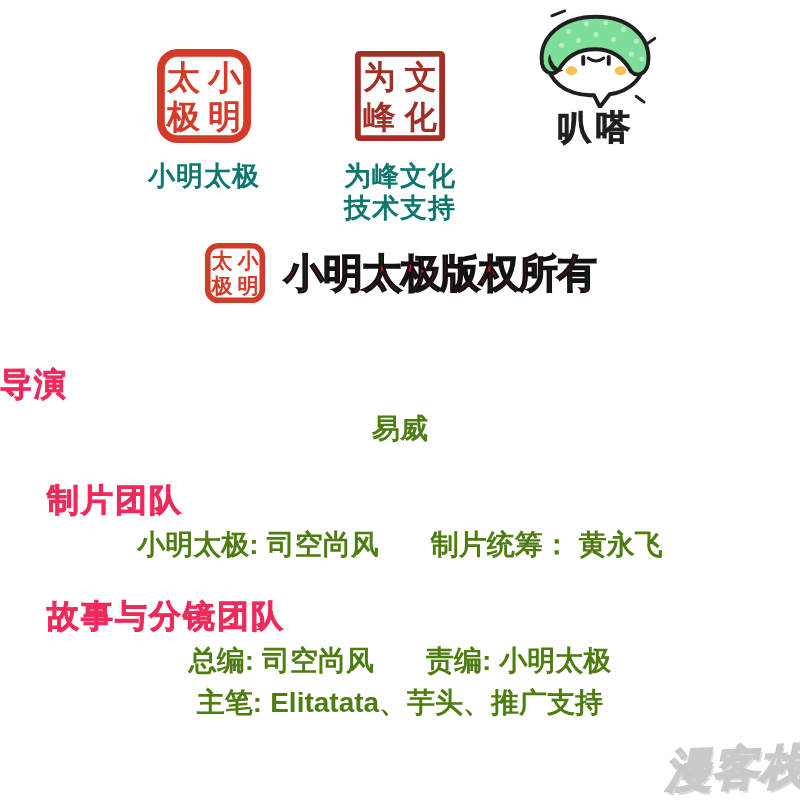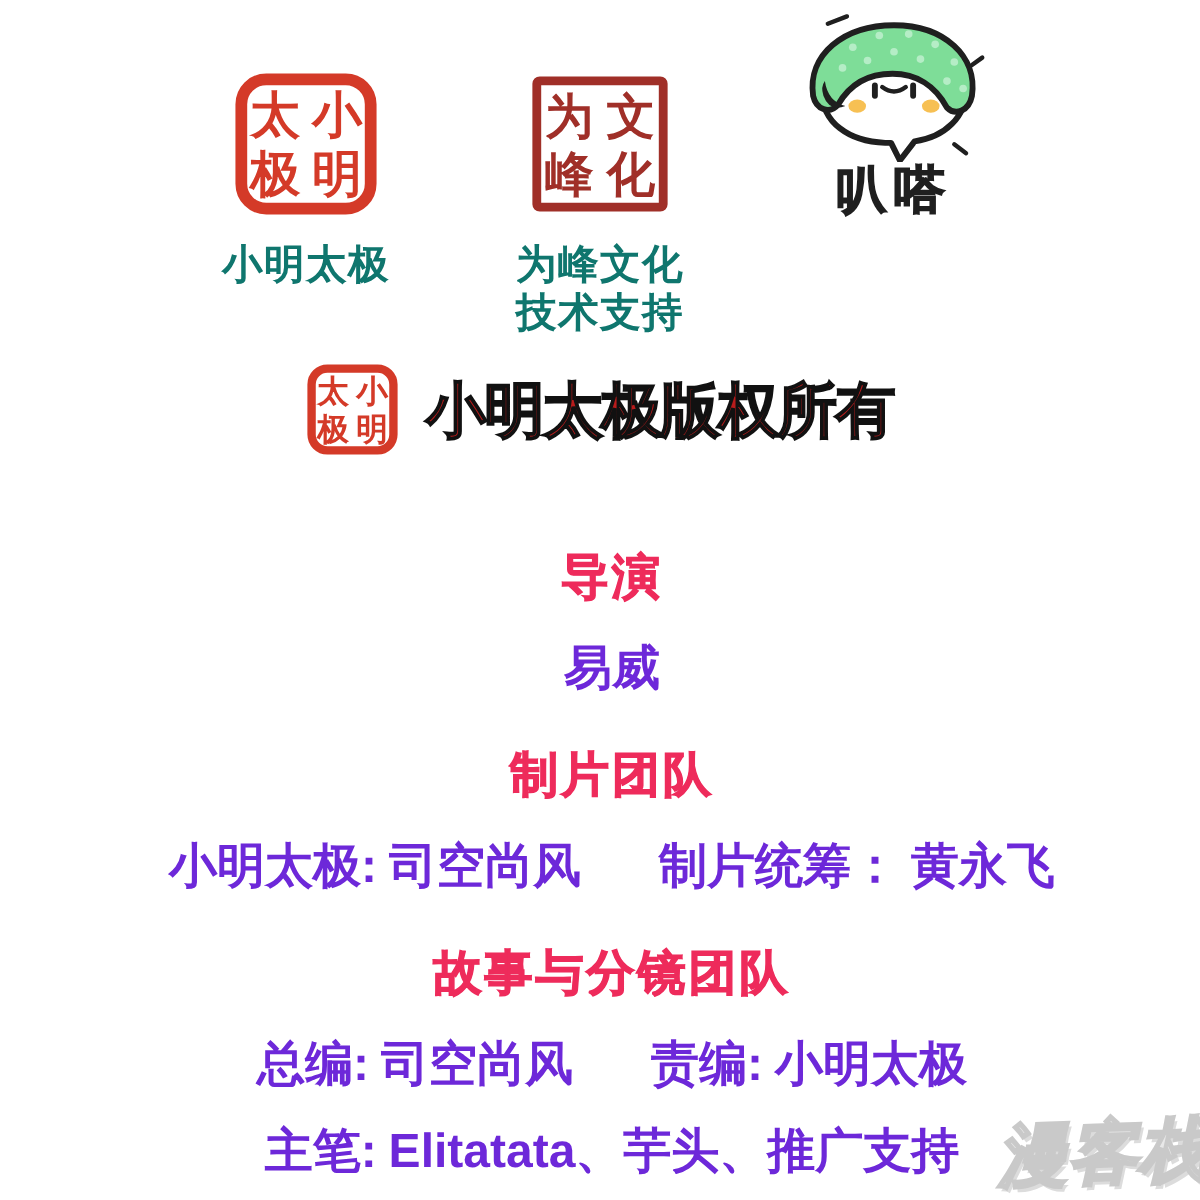--- a/index.html
+++ b/index.html
@@ -15,25 +15,25 @@
   .seal-svg{display:block;}
   .seal-char{font-family:"Liberation Serif","DejaVu Serif",serif;font-weight:700;}
 
   .wordmark{font-size:34px;font-weight:900;color:#1f1f1f;letter-spacing:5px;line-height:38px;-webkit-text-stroke:1px #1f1f1f;}
 
   
   .copyright-row{display:flex;justify-content:center;align-items:center;gap:18px;margin-top:18px;height:62px;}
   .copyright-text{font-size:40px;font-weight:700;color:#b91c1c;letter-spacing:-1px;-webkit-text-stroke:1.3px #111;white-space:nowrap;}
 
   
-  .credits{text-align:center;padding-left:16px;}
+  .credits{}
   .credit-heading{font-size:32px;line-height:36px;font-weight:900;color:#ee2b5b;-webkit-text-stroke:0.8px #ee2b5b;letter-spacing:2px;}
   .credit-heading.first{margin-top:62px;}
-  .credit-heading.later{margin-top:38px;}
-  .credit-row{margin-top:28px;display:flex;justify-content:center;gap:52px;font-size:32px;line-height:30px;font-weight:700;color:#6d28d9;white-space:nowrap;}
+  .credit-heading.later{margin-top:38px;margin-left:47px;}
+  .credit-row{margin-top:12px;display:flex;justify-content:center;gap:52px;font-size:28px;line-height:30px;font-weight:700;color:#4d7c0f;white-space:nowrap;}
   .credit-pair .credit-label{margin-right:8px;}
 
   
   .watermark{position:absolute;right:-6px;bottom:0px;font-size:46px;font-weight:900;font-style:italic;color:#e8e8e8;-webkit-text-stroke:2px #c9c9c9;text-shadow:2px 3px 0 #dcdcdc;transform:rotate(-2deg);letter-spacing:1px;white-space:nowrap;}
 </style>
 </head>
 <body>
 
 <div class="page">
 

